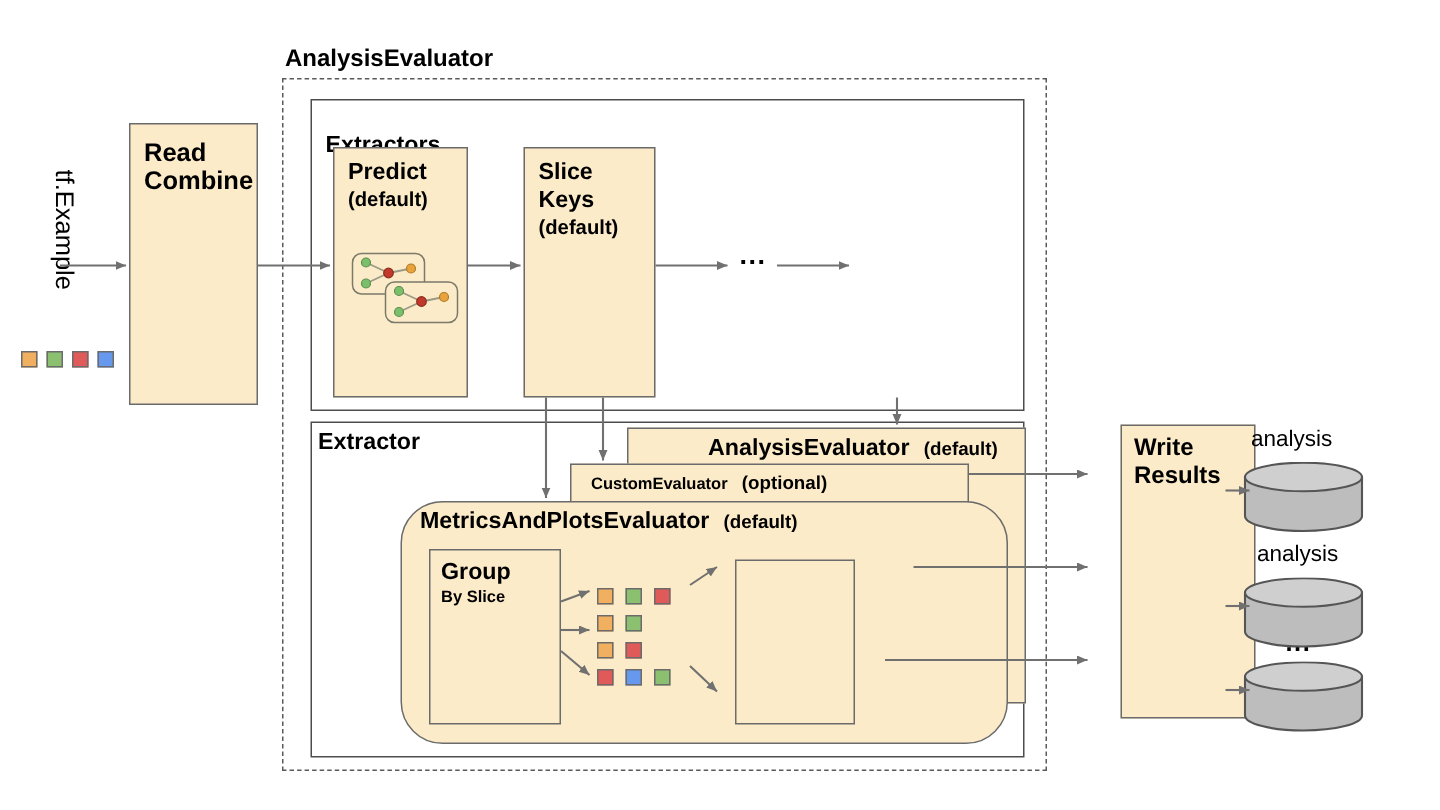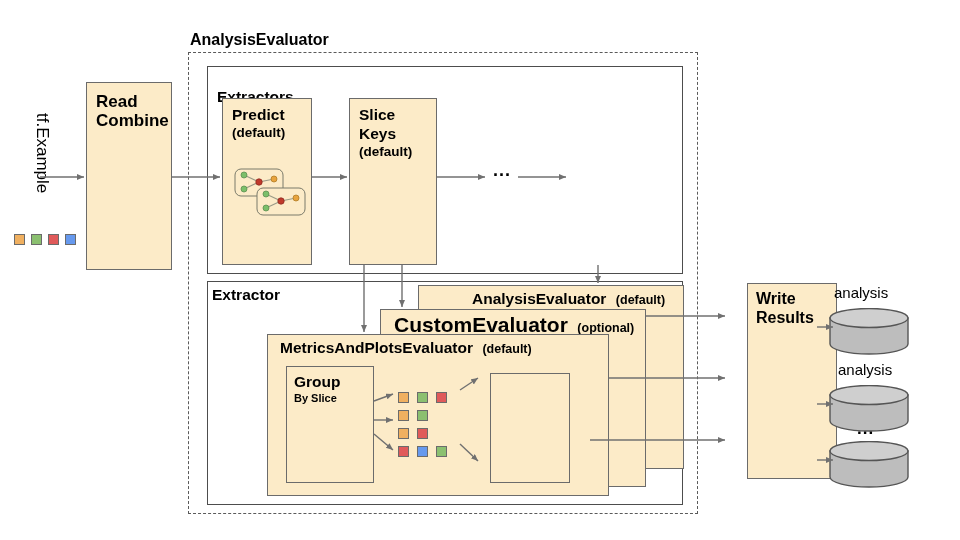--- a/index.html
+++ b/index.html
@@ -89,26 +89,26 @@
 
   <div class="box yel" style="left:418px;top:285px;width:266px;height:184px;">
     <div style="position:absolute;left:13px;top:4px;white-space:nowrap;margin-left:40px;">
       <span class="sub" style="font-size:15.5px;">AnalysisEvaluator</span>
       <span class="small" style="margin-left:5px;">(default)</span>
     </div>
   </div>
 
   <div class="box yel" style="left:380px;top:309px;width:266px;height:178px;">
     <div style="position:absolute;left:13px;top:3px;white-space:nowrap;">
-      <span class="sub" style="font-size:21px;">CustomEvaluator</span>
+      <span class="sub" style="font-size:11px;">CustomEvaluator</span>
       <span class="small" style="margin-left:5px;">(optional)</span>
     </div>
   </div>
 
-  <div class="box yel" style="left:267px;top:334px;width:342px;height:162px;">
+  <div class="box yel" style="left:267px;top:334px;width:405px;height:162px;border-radius:28px;">
     <div style="position:absolute;left:12px;top:4px;white-space:nowrap;">
       <span class="sub" style="font-size:15.5px;">MetricsAndPlotsEvaluator</span>
       <span class="small" style="margin-left:5px;">(default)</span>
     </div>
 
     <div class="box yel" style="left:18px;top:31px;width:88px;height:117px;">
       <div class="lbl" style="left:7px;top:6px;font-size:15.5px;">Group</div>
       <div class="lbl" style="left:7px;top:25px;font-size:11px;">By Slice</div>
     </div>
 

